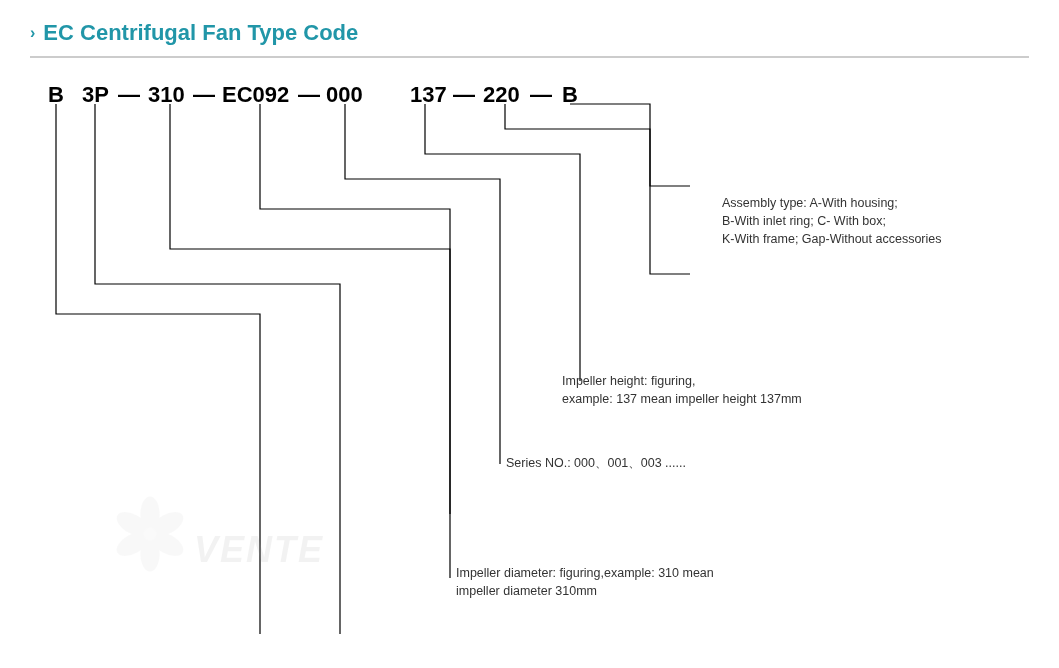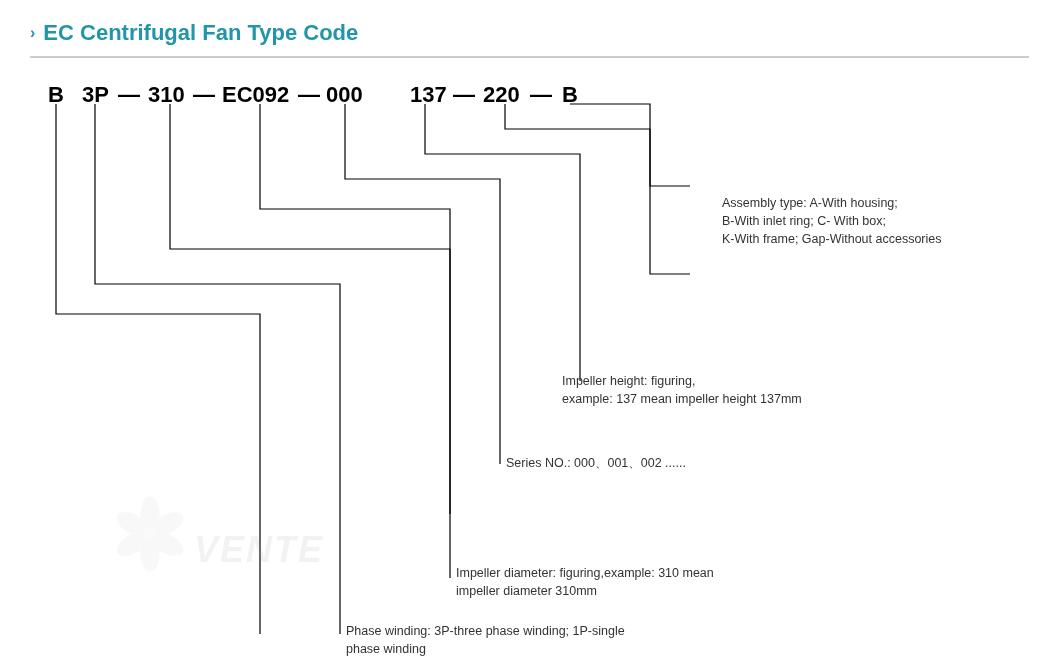--- a/index.html
+++ b/index.html
@@ -146,33 +146,29 @@
       K-With frame; Gap-Without accessories
     </div>
 
 
     <div class="annotation" style="top:298px; left:532px;">
       Impeller height:   figuring,<br>
       example: 137 mean impeller height 137mm
     </div>
 
     <div class="annotation" style="top:380px; left:476px;">
-      Series NO.:  000、001、002 ......
+      Series NO.:  000、001、003 ......
     </div>
 
 
     <div class="annotation" style="top:490px; left:426px;">
       Impeller diameter:  figuring,example: 310 mean<br>
       impeller diameter 310mm
     </div>
 
-    <div class="annotation" style="top:548px; left:316px;">
-      Phase winding:  3P-three phase winding;  1P-single<br>
-      phase winding
-    </div>
 
     <div class="watermark">
       <svg class="watermark-fan" viewBox="0 0 100 100">
 
         <g fill="#aaa" opacity="0.6">
 
           <ellipse cx="50" cy="25" rx="12" ry="22" transform="rotate(0 50 50)"></ellipse>
 
           <ellipse cx="50" cy="25" rx="12" ry="22" transform="rotate(60 50 50)"></ellipse>
 

